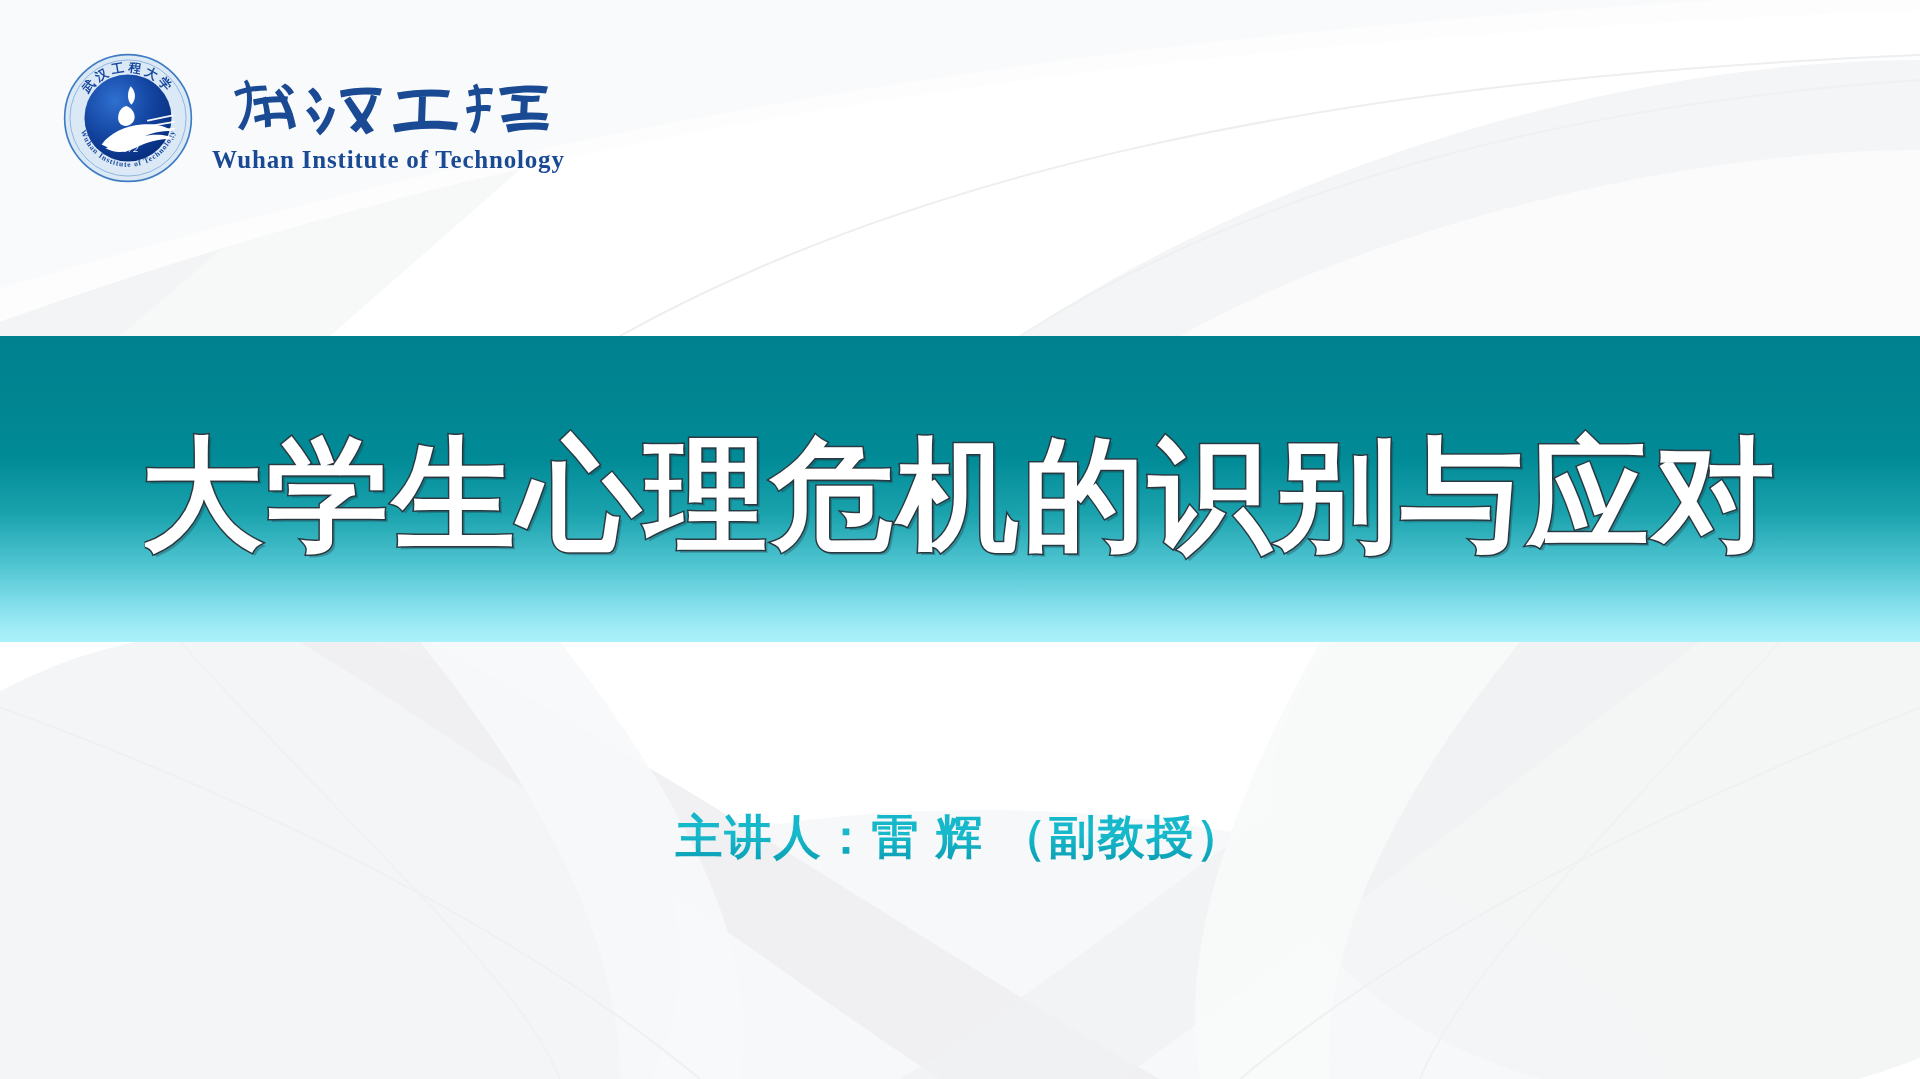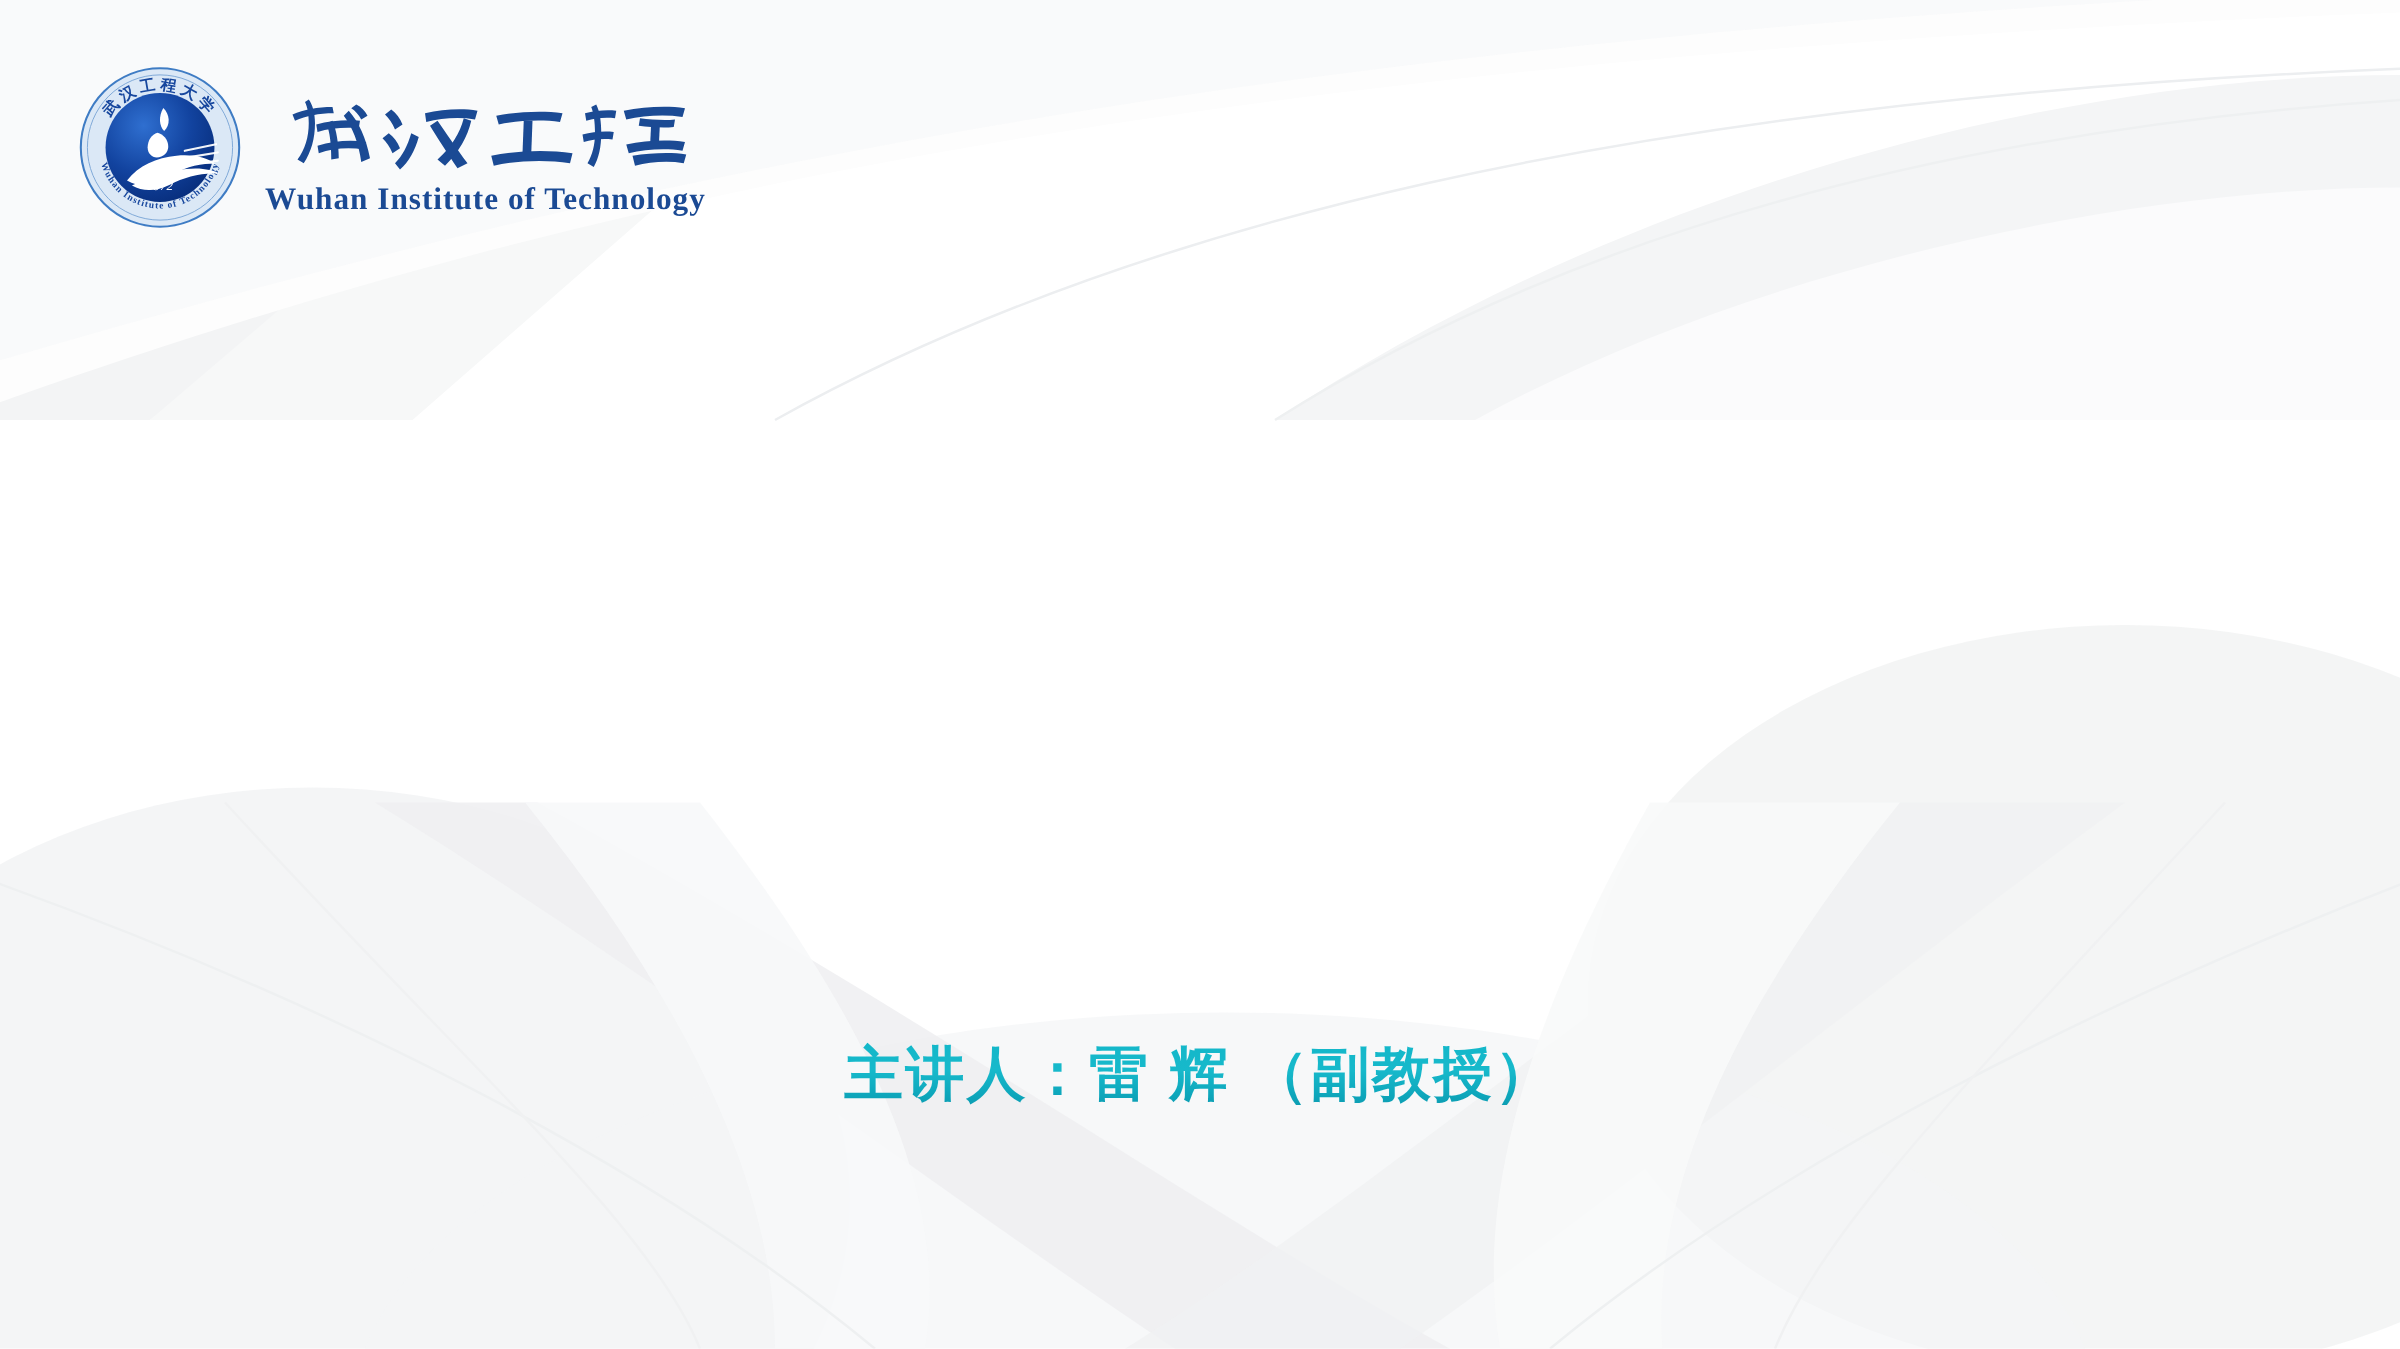--- a/index.html
+++ b/index.html
@@ -99,21 +99,21 @@
     -webkit-text-stroke: 3px #2b3a42;
     paint-order: stroke fill;
     text-shadow:
        3px 3px 0 rgba(30,45,55,0.30);
   }
 
   
   .presenter-block {
     position: absolute;
     left: 0;
-    top: 828px;
+    top: 806px;
     width: 1920px;
     text-align: center;
   }
   .presenter-line {
     font-family: "Liberation Sans", "DejaVu Sans", sans-serif;
     font-weight: bold;
     font-size: 47px;
     letter-spacing: 2px;
     background: linear-gradient(to bottom, #13b7c9 0%, #17b9cb 45%, #0ea7bc 75%, #0c96ab 100%);
     -webkit-background-clip: text;
@@ -265,18 +265,23 @@
           <path d="M 578 52 C 596 54 616 56 634 54 L 632 66 C 614 68 594 66 576 64 Z"></path>
           <path d="M 596 58 L 610 58 L 608 98 L 594 98 Z"></path>
           <path d="M 556 94 C 586 88 620 86 650 90 L 646 104 C 618 100 586 102 560 108 Z"></path>
           <path d="M 566 112 C 594 108 626 106 652 110 L 648 124 C 622 120 594 122 570 128 Z"></path>
         </g>
       </svg>
       <div class="logo-en">Wuhan Institute of Technology</div>
     </div>
   </div>
 
+  <div class="title-band">
+    <div class="title-band-inner">
+      <div class="main-title">大学生心理危机的识别与应对</div>
+    </div>
+  </div>
 
   <div class="presenter-block">
     <div class="presenter-line">主讲人：雷  辉  （副教授）</div>
   </div>
 
 </div>
 
 </body></html>

